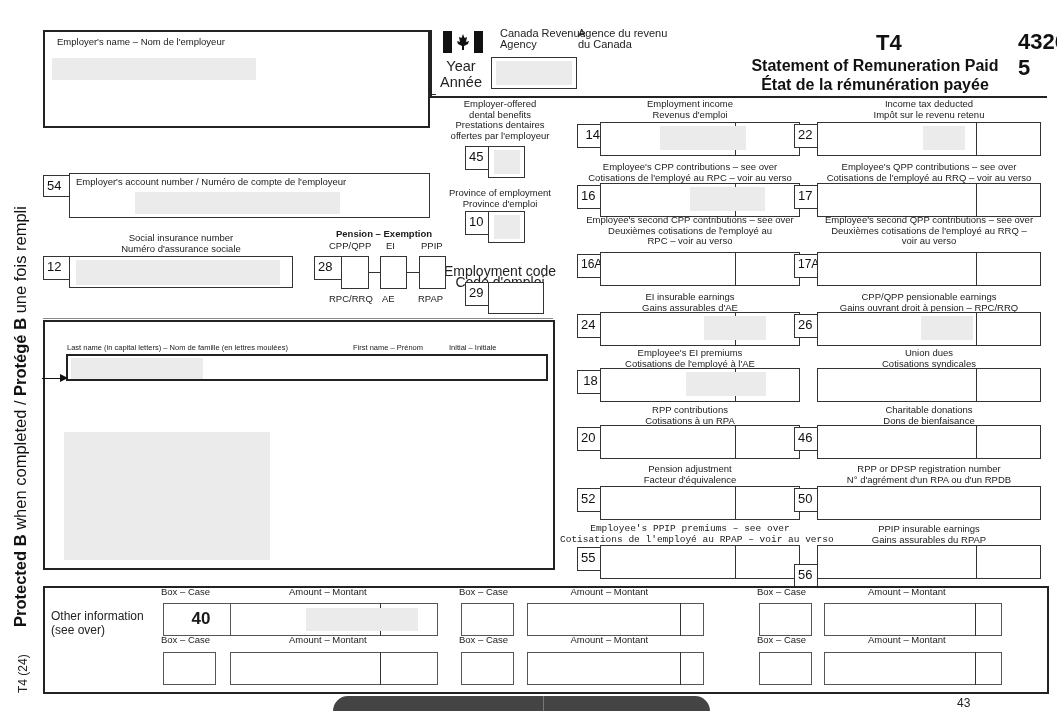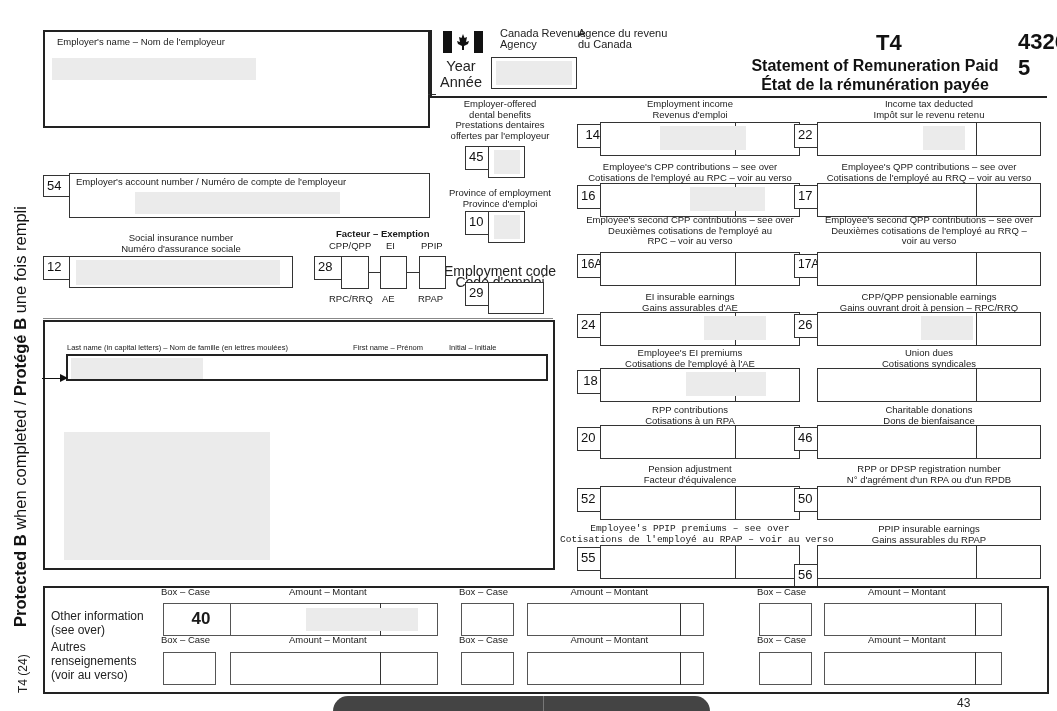--- a/index.html
+++ b/index.html
@@ -110,21 +110,21 @@
 
 <div class="lbl" style="left:70px; top:233px; width:222px;">
   <div>Social insurance number</div>
     <div>Numéro d'assurance sociale</div>
 </div>
 <div class="num" style="left:43px; top:256px; width:27px; height:24px;">12</div>
 <div class="box" style="left:69px; top:256px; width:224px; height:32px;">
   <div class="redact" style="left:6px; top:3px; width:204px; height:25px;"></div>
 </div>
 
-<div class="abs" style="left:336px; top:228px; font-size:9.5px; font-weight:bold; white-space:nowrap;">Facteur – Exemption</div>
+<div class="abs" style="left:336px; top:228px; font-size:9.5px; font-weight:bold; white-space:nowrap;">Pension – Exemption</div>
 <div class="bc-lbl" style="left:329px; top:240px;">CPP/QPP</div>
 <div class="bc-lbl" style="left:386px; top:240px;">EI</div>
 <div class="bc-lbl" style="left:421px; top:240px;">PPIP</div>
 <div class="num" style="left:314px; top:256px; width:28px; height:24px;">28</div>
 <div class="box" style="left:341px; top:256px; width:28px; height:33px;"></div>
 <div class="abs" style="left:369px; top:272px; width:11px; height:1px; background:#333;"></div>
 <div class="box" style="left:380px; top:256px; width:27px; height:33px;"></div>
 <div class="abs" style="left:407px; top:272px; width:12px; height:1px; background:#333;"></div>
 <div class="box" style="left:419px; top:256px; width:27px; height:33px;"></div>
 <div class="bc-lbl" style="left:329px; top:293px;">RPC/RRQ</div>
@@ -264,25 +264,20 @@
     </div>
     <div class="num" style="left: 794px; top: 564px; width: 24px; height: 24px; font-size: 13px;">56</div>
     <div class="box" style="left: 817px; top: 545px; width: 224px; height: 34px;"></div>
     <div class="divider" style="left: 976px; top: 545px; height: 34px;"></div>
   </div>
 
 <div class="box thick" style="left:43px; top:586px; width:1006px; height:108px;">
   <div class="other-lbl" style="left:6px; top:21px;">
     <div>Other information</div>
       <div>(see over)</div>
-  </div>
-  <div class="other-lbl" style="left:6px; top:52px;">
-    <div>Autres</div>
-      <div>renseignements</div>
-      <div>(voir au verso)</div>
   </div>
   <div id="other-grid">
       <div class="bc-lbl" style="left: 116px; top: -2px;">Box – Case</div>
       <div class="bc-lbl" style="left: 244px; top: -2px;">Amount – Montant</div>
       <div class="box" style="left: 118px; top: 15px; width: 76px; height: 33px; border-color: rgb(85, 85, 85); font-weight: bold; font-size: 17px; text-align: center; line-height: 30px;">40</div>
       <div class="box" style="left: 185px; top: 15px; width: 208px; height: 33px; border-color: rgb(85, 85, 85);"></div>
       <div class="divider" style="left: 335px; top: 15px; height: 33px;"></div>
       <div class="redact" style="left: 261px; top: 20px; width: 112px; height: 23px;"></div>
       <div class="bc-lbl" style="left: 414px; top: -2px;">Box – Case</div>
       <div class="bc-lbl" style="left: 525.5px; top: -2px;">Amount – Montant</div>

